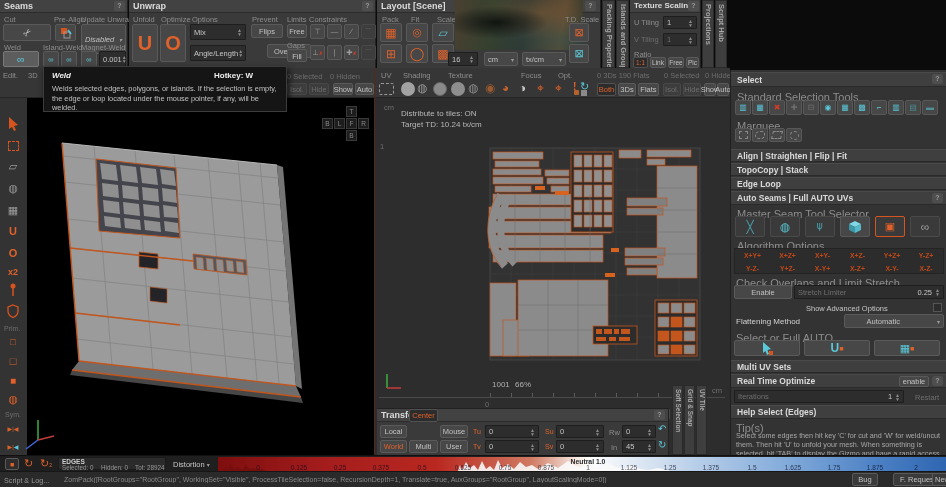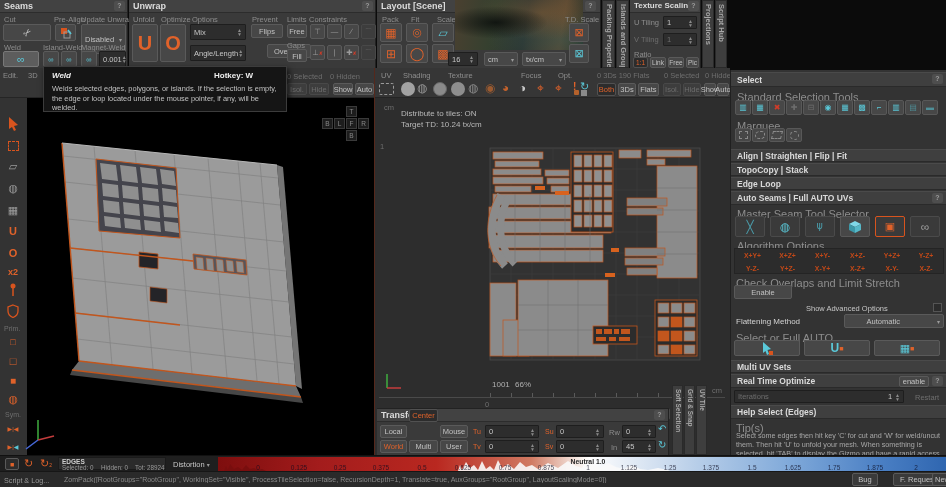--- a/index.html
+++ b/index.html
@@ -55,21 +55,21 @@
     </div>
     <div class="abs lbl" style="left:54px;top:15px;">Pre-Align</div>
     <div class="abs btn" style="left:55px;top:24px;width:21px;height:17px;">
       <svg width="12" height="12">
           <rect x="1" y="1" width="6" height="6" fill="#d8541e"></rect>
           <rect x="4" y="5" width="6" height="6" fill="none" stroke="#9a9a9a"></rect>
           <path d="M8,3 L11,7" stroke="#5ac8d8" stroke-width="1.5"></path>
         </svg>
     </div>
     <div class="abs lbl" style="left:81px;top:15px;">Update Unwrap</div>
-    <div class="abs ddl" style="left:81px;top:24px;width:45px;height:30px;">
+    <div class="abs ddl" style="left:81px;top:24px;width:45px;height:30px;font-style:italic;">
       <span>Disabled</span>
         <span class="car">▾</span>
     </div>
     <div class="abs lbl" style="left:4px;top:43px;">Weld</div>
     <div class="abs btn hover" style="left:3px;top:51px;width:36px;height:16px;">
       <span class="cy" style="font-size:11px;">∞</span>
     </div>
     <div class="abs lbl" style="left:43px;top:43px;">Island-Weld</div>
     <div class="abs btn" style="left:43px;top:51px;width:16px;height:16px;">
         <span class="cy">∞</span>
@@ -751,20 +751,25 @@
       <div style="width:35px;height:13px;text-align:center;line-height:13px;color:#c04818;font-size:6.8px;font-weight:bold;">Y+Z-</div>
       <div style="width:35px;height:13px;text-align:center;line-height:13px;color:#c04818;font-size:6.8px;font-weight:bold;">X-Y+</div>
       <div style="width:35px;height:13px;text-align:center;line-height:13px;color:#c04818;font-size:6.8px;font-weight:bold;">X-Z+</div>
       <div style="width:34px;height:13px;text-align:center;line-height:13px;color:#c04818;font-size:6.8px;font-weight:bold;">X-Y-</div>
       <div style="width:34px;height:13px;text-align:center;line-height:13px;color:#c04818;font-size:6.8px;font-weight:bold;">X-Z-</div>
     </div>
     <div class="abs seclbl" style="left:5px;top:207px;">Check Overlaps and Limit Stretch</div>
     <div class="abs btn" style="left:3px;top:215px;width:58px;height:14px;">
         <span>Enable</span>
       </div>
+    <div class="abs field" style="left:63px;top:215px;width:150px;height:14px;">
+      <span class="lbl dim">Stretch Limiter</span>
+      <span style="margin-left:auto;">0.25</span>
+      <span class="spin" style="margin-left:3px;">▲<br>▼</span>
+      </div>
     <div class="abs" style="left:75px;top:234px;color:#c6c6c6;font-size:7.5px;">Show Advanced Options</div>
     <div class="abs" style="left:202px;top:233px;width:9px;height:9px;background:#2c2c2c;border:1px solid #555;"></div>
     <div class="abs" style="left:5px;top:247px;color:#d2d2d2;font-size:8px;">Flattening Method</div>
     <div class="abs ddl" style="left:113px;top:244px;width:100px;height:14px;">
       <span style="margin:12px auto;">Automatic</span>
         <span class="car">▾</span>
       </div>
     <div class="abs seclbl" style="left:5px;top:262px;">Select or Full AUTO</div>
     <div class="abs btn" style="left:3px;top:270px;width:66px;height:16px;">
       <svg width="12" height="14">

